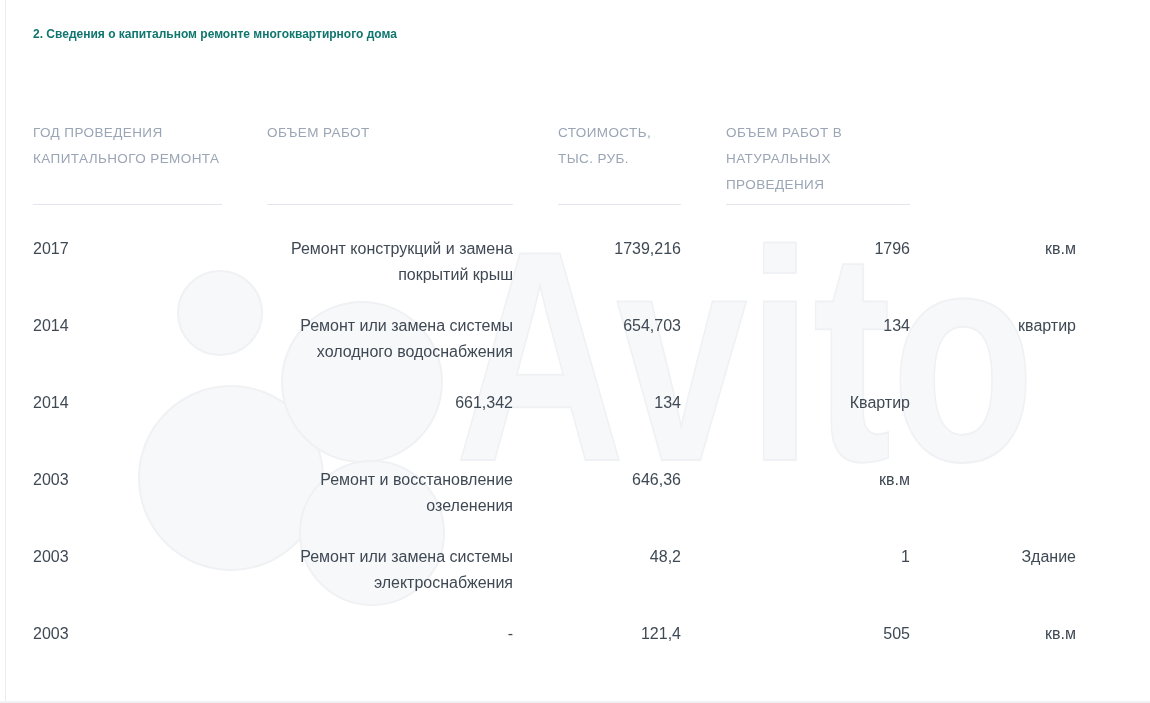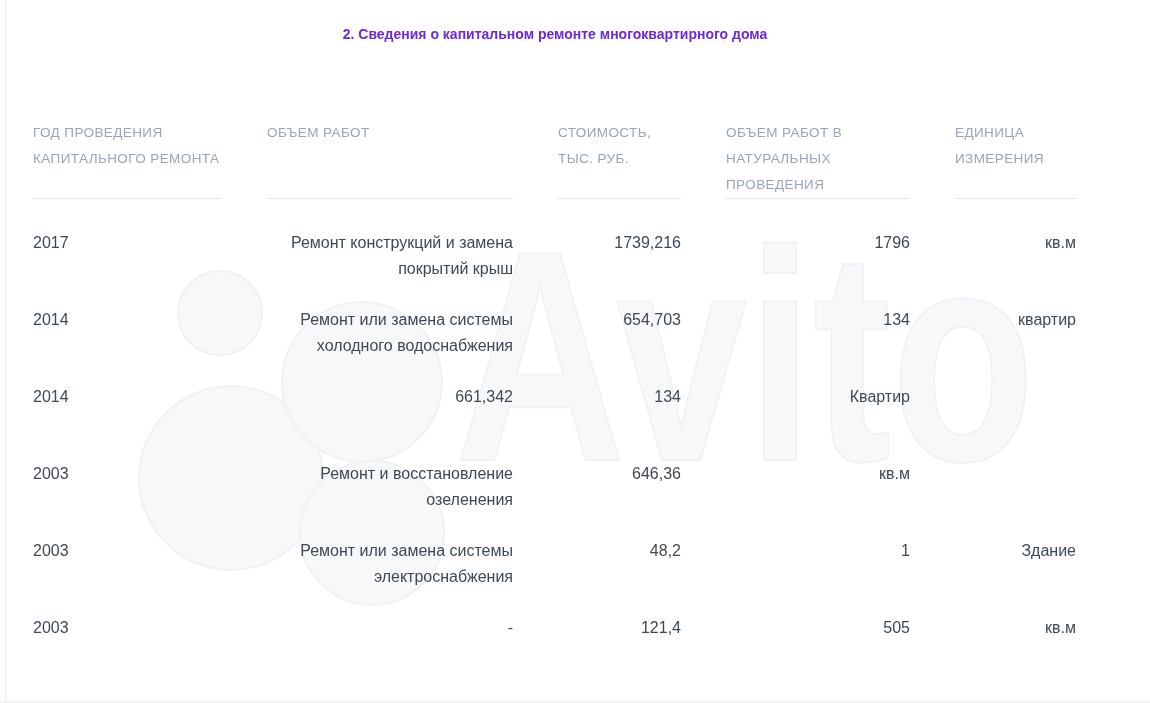--- a/index.html
+++ b/index.html
@@ -38,39 +38,39 @@
     pointer-events: none;
   }
   .content {
     position: absolute;
     left: 33px; top: 24px;
     width: 1044px;
     z-index: 1;
   }
   .title {
     margin: 0;
-    font-size: 14px;
+    font-size: 12px;
     line-height: 20px;
     font-weight: 700;
-    color: #6d28d9;
-    text-align: center;
+    color: #0f766e;
   }
   .thead, .tr {
     display: grid;
     grid-template-columns: 189px 246px 123px 184px 121px;
     column-gap: 45px;
   }
   .thead {
     margin-top: 76px;
   }
   .th {
     font-size: 13.5px;
     line-height: 26px;
     letter-spacing: 0.03em;
     color: #9aa5b5;
+    padding-bottom: 6px;
     border-bottom: 1px solid #e2e5e9;
     font-weight: 400;
   }
   .tbody {
     margin-top: 31px;
   }
   .tr {
     min-height: 77px;
     align-items: start;
   }
@@ -99,21 +99,20 @@
   </svg>
 
   <div class="content">
     <h1 class="title">2. Сведения о капитальном ремонте многоквартирного дома</h1>
 
     <div class="thead">
       <div class="th">ГОД ПРОВЕДЕНИЯ КАПИТАЛЬНОГО РЕМОНТА</div>
       <div class="th">ОБЪЕМ РАБОТ</div>
       <div class="th">СТОИМОСТЬ, ТЫС. РУБ.</div>
       <div class="th">ОБЪЕМ РАБОТ В НАТУРАЛЬНЫХ ПРОВЕДЕНИЯ</div>
-      <div class="th">ЕДИНИЦА ИЗМЕРЕНИЯ</div>
     </div>
 
     <div class="tbody">
 
       <div class="tr">
         <div class="td">2017</div>
         <div class="td right">Ремонт конструкций и замена покрытий крыш</div>
         <div class="td num">1739,216</div>
         <div class="td num">1796</div>
         <div class="td right">кв.м</div>

